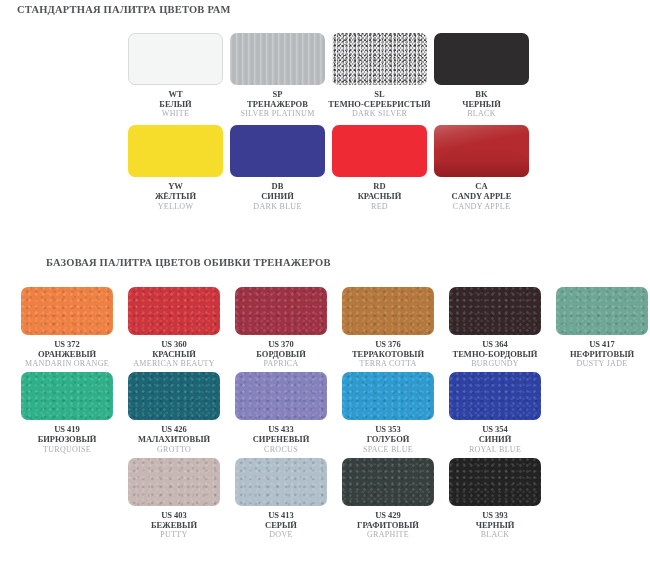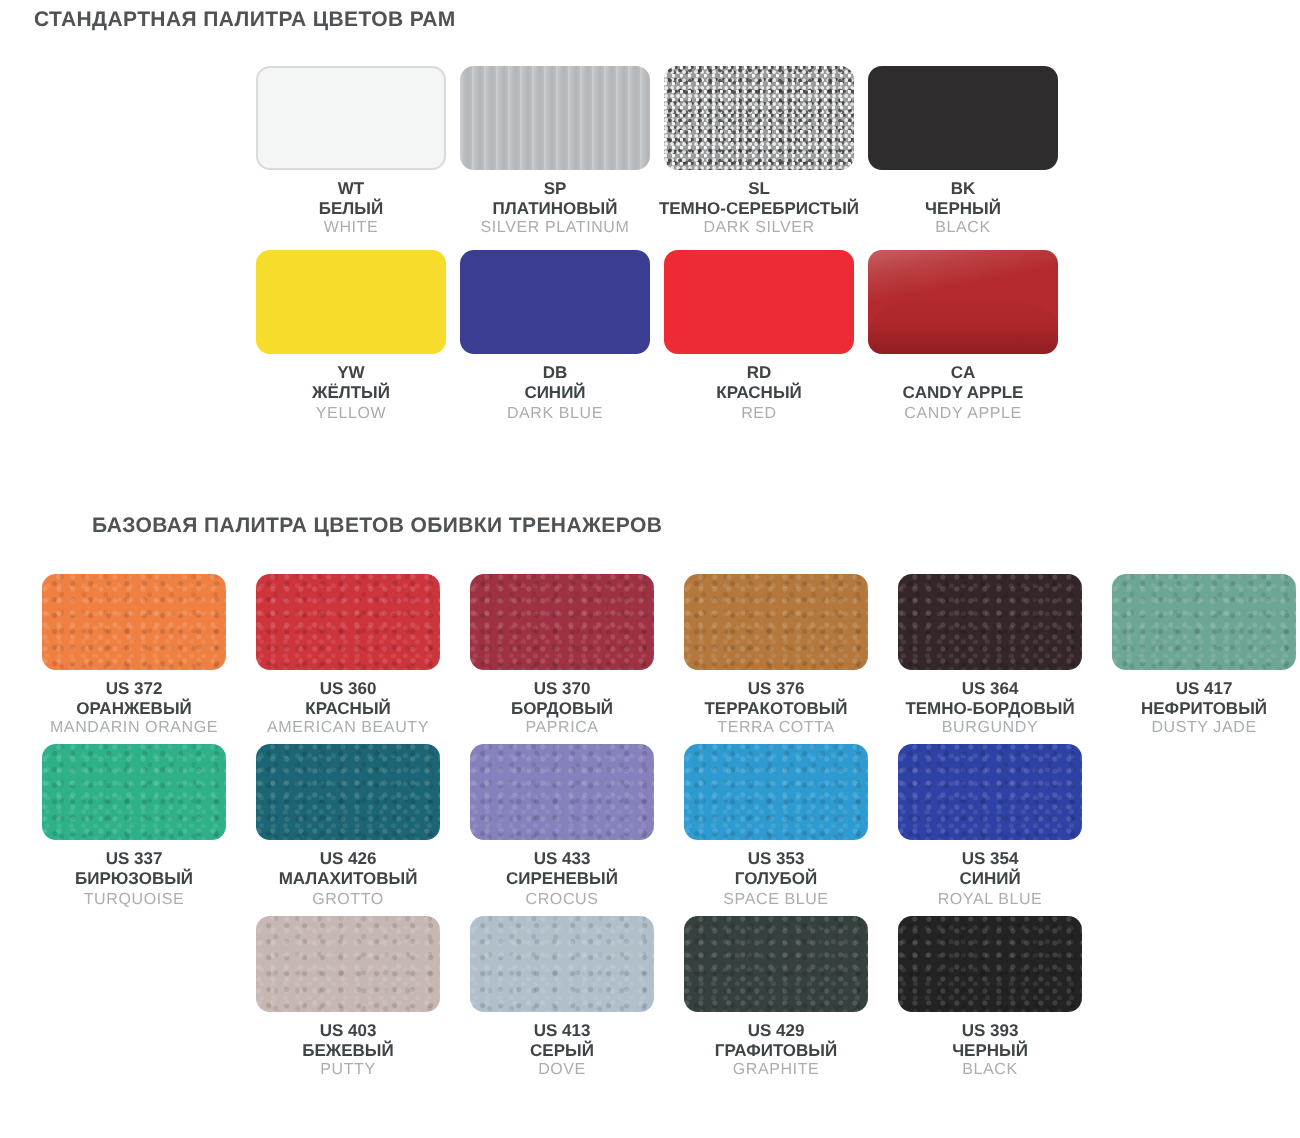--- a/index.html
+++ b/index.html
@@ -10,20 +10,21 @@
     background: #ffffff;
     font-family: "Liberation Sans", sans-serif;
     overflow: hidden;
   }
 
   .page {
     position: relative;
     width: 541px;
     height: 569px;
     background: #ffffff;
+    font-family: Liberation Serif, serif;
   }
 
   
   .section-header {
     position: absolute;
     left: 17px;
     font-size: 10.5px;
     font-weight: bold;
     letter-spacing: 0.2px;
     color: #4f5356;
@@ -181,21 +182,21 @@
         <div class="label-block">
           <div class="code">WT</div>
           <div class="name-ru">БЕЛЫЙ</div>
           <div class="name-en">WHITE</div>
         </div>
       </div>
       <div class="cell">
         <div class="swatch brushed" style="background: rgb(188, 191, 194);"></div>
         <div class="label-block">
           <div class="code">SP</div>
-          <div class="name-ru">ПЛАТИНОВЫЙ</div>
+          <div class="name-ru">ТРЕНАЖЕРОВ</div>
           <div class="name-en">SILVER PLATINUM</div>
         </div>
       </div>
       <div class="cell">
         <div class="swatch metallic" style="background: rgb(154, 156, 157);"></div>
         <div class="label-block">
           <div class="code">SL</div>
           <div class="name-ru">ТЕМНО-СЕРЕБРИСТЫЙ</div>
           <div class="name-en">DARK SILVER</div>
         </div>
@@ -289,21 +290,21 @@
         <div class="swatch grain" style="background: rgb(110, 166, 149);"></div>
         <div class="label-block">
           <div class="code">US 417</div>
           <div class="name-ru">НЕФРИТОВЫЙ</div>
           <div class="name-en">DUSTY JADE</div>
         </div>
       </div>
       <div class="cell">
         <div class="swatch grain" style="background: rgb(46, 177, 137);"></div>
         <div class="label-block">
-          <div class="code">US 337</div>
+          <div class="code">US 419</div>
           <div class="name-ru">БИРЮЗОВЫЙ</div>
           <div class="name-en">TURQUOISE</div>
         </div>
       </div>
       <div class="cell">
         <div class="swatch grain" style="background: rgb(28, 101, 116);"></div>
         <div class="label-block">
           <div class="code">US 426</div>
           <div class="name-ru">МАЛАХИТОВЫЙ</div>
           <div class="name-en">GROTTO</div>

